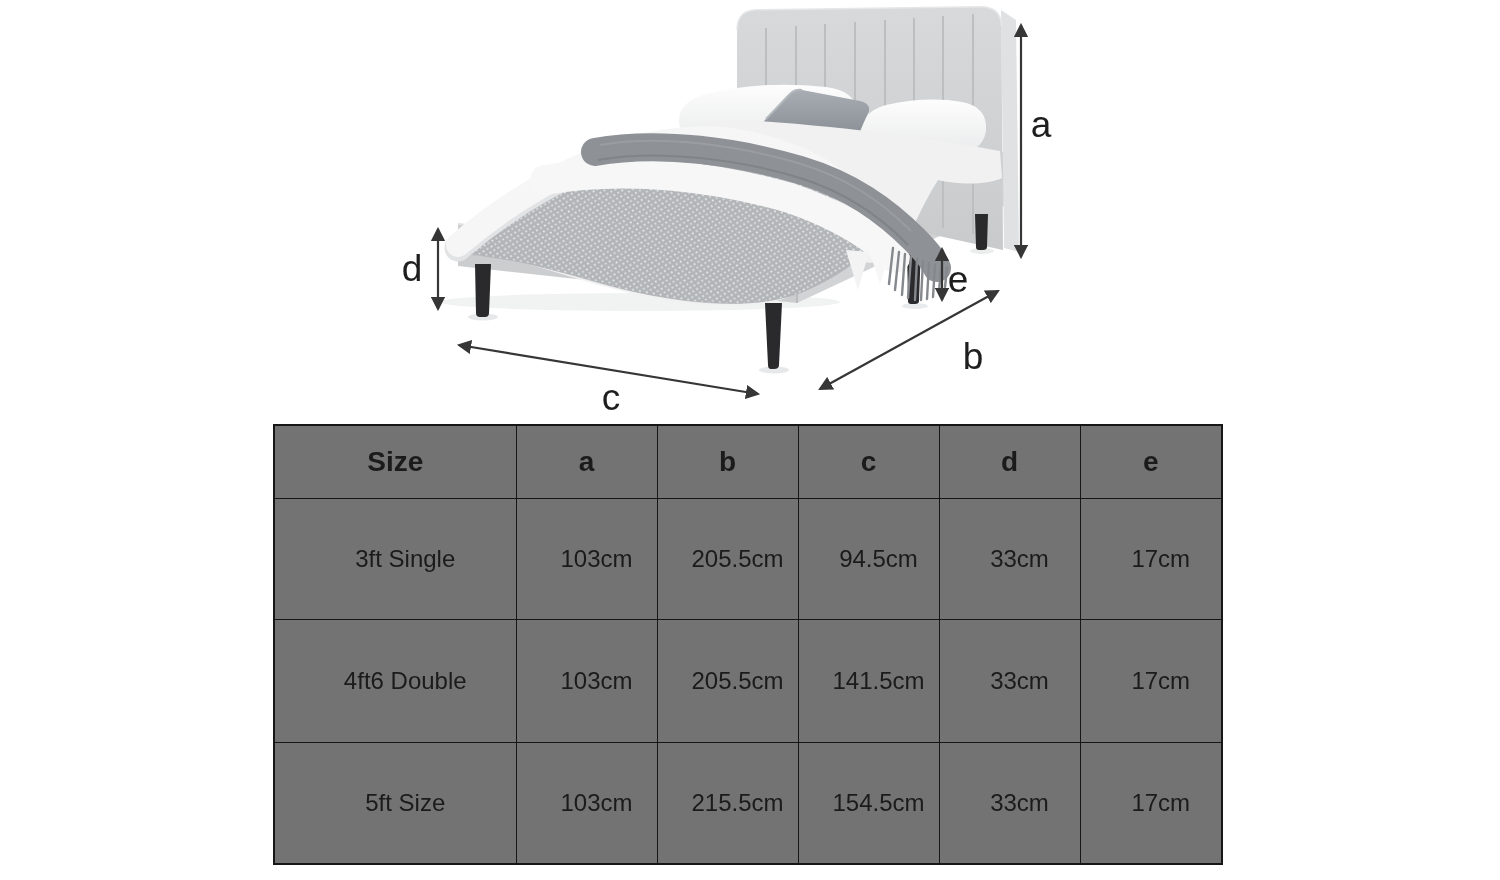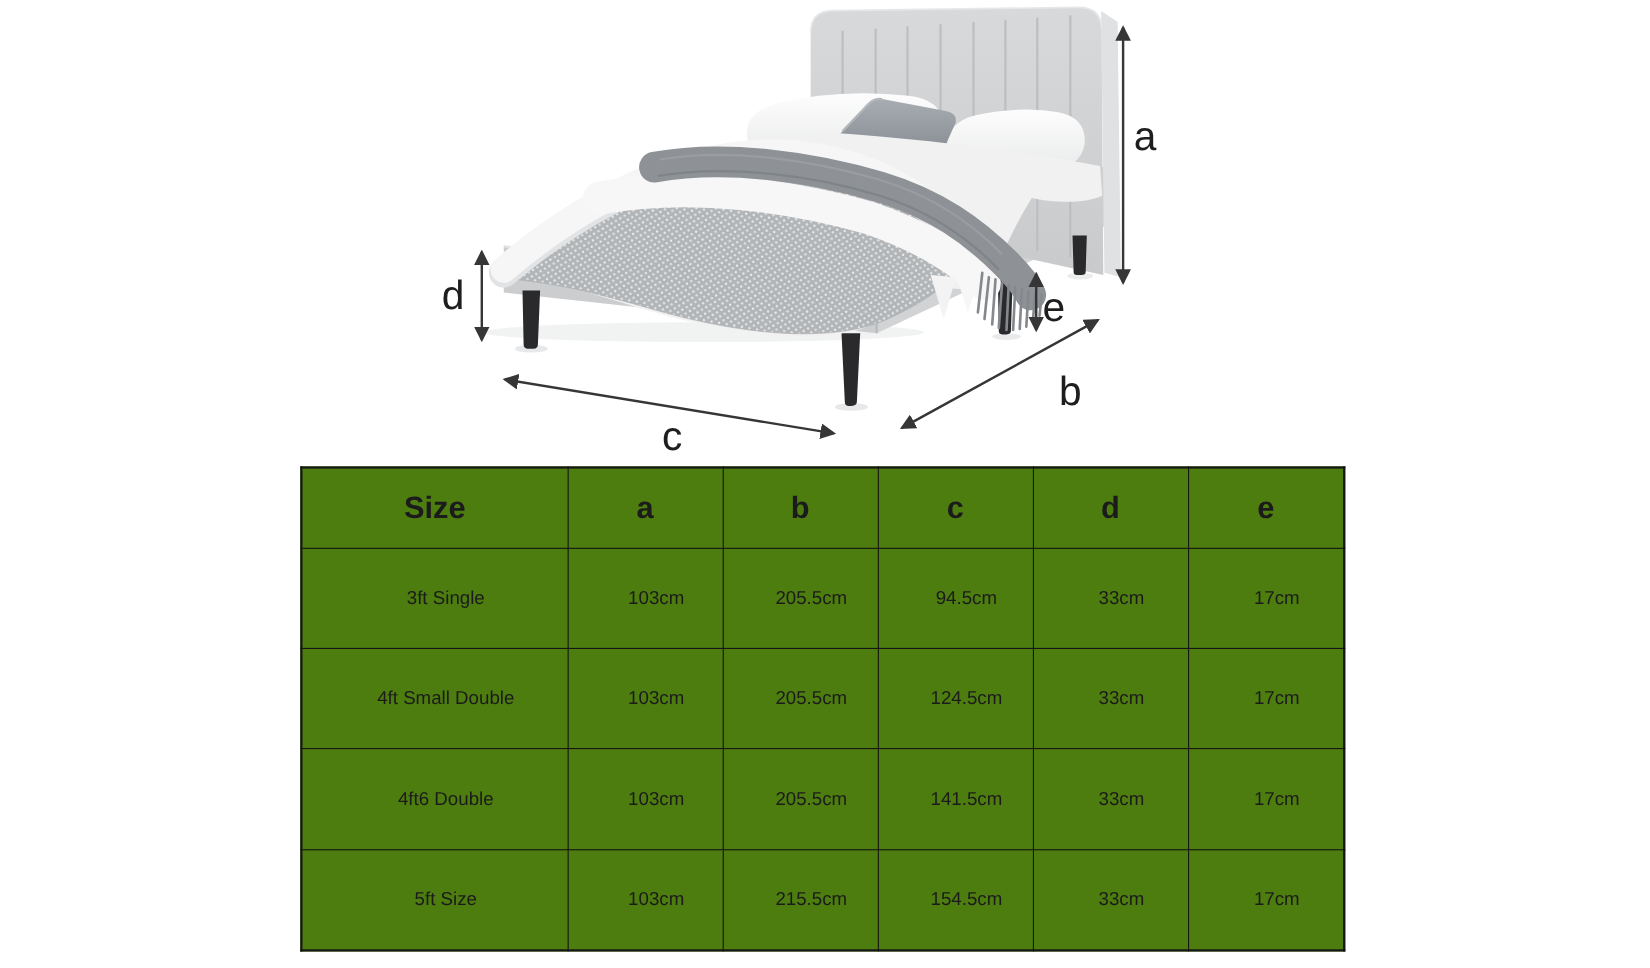--- a/index.html
+++ b/index.html
@@ -3,29 +3,29 @@
 <meta charset="utf-8">
 <style>
   html,body{margin:0;padding:0;background:#ffffff;}
   .stage{
     position:relative;width:1500px;height:880px;background:#ffffff;overflow:hidden;
     font-family:"Liberation Sans",sans-serif;
   }
   .bed-svg{position:absolute;left:0;top:0;}
   table.size-table{
     position:absolute;left:273px;top:424px;width:948px;height:441px;
-    border-collapse:collapse;table-layout:fixed;background:#4d7c0f;
+    border-collapse:collapse;table-layout:fixed;background:#737373;
     color:#1b1b1b;border:2.5px solid #161616;
   }
   table.size-table th,table.size-table td{
     border:1.5px solid #161616;text-align:center;vertical-align:middle;
     padding:0;overflow:hidden;
   }
   table.size-table th{font-size:28px;font-weight:700;}
-  table.size-table td{font-size:17px;font-weight:400;padding-left:20px;}
+  table.size-table td{font-size:24px;font-weight:400;padding-left:20px;}
   .dim-label{font-size:37px;fill:#1e1e1e;}
 </style>
 </head>
 <body>
 
 <div class="stage">
 
   <svg class="bed-svg" width="1500" height="424" viewBox="0 0 1500 424">
     <defs>
       <linearGradient id="hbGrad" x1="0" y1="0" x2="0" y2="1">
@@ -168,28 +168,20 @@
     </thead>
     <tbody>
       <tr style="height:73px">
         <td>3ft Single</td>
         <td>103cm</td>
         <td>205.5cm</td>
         <td>94.5cm</td>
         <td>33cm</td>
         <td>17cm</td>
       </tr>
-      <tr style="height:73px">
-        <td>4ft Small Double</td>
-        <td>103cm</td>
-        <td>205.5cm</td>
-        <td>124.5cm</td>
-        <td>33cm</td>
-        <td>17cm</td>
-      </tr>
       <tr style="height:74px">
         <td>4ft6 Double</td>
         <td>103cm</td>
         <td>205.5cm</td>
         <td>141.5cm</td>
         <td>33cm</td>
         <td>17cm</td>
       </tr>
       <tr style="height:73px">
         <td>5ft Size</td>

